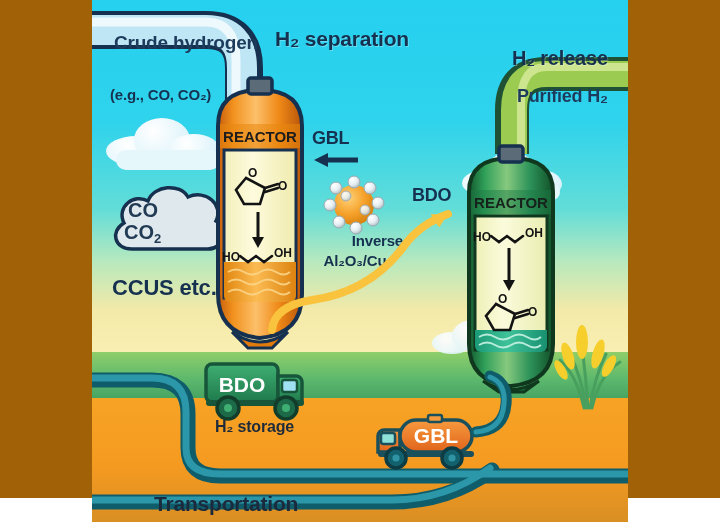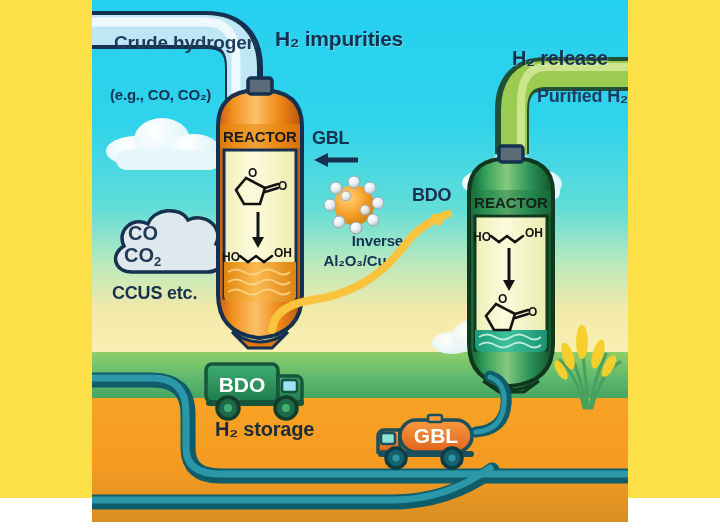--- a/index.html
+++ b/index.html
@@ -1,17 +1,17 @@
 <!DOCTYPE html>
 <html><head>
 <meta charset="utf-8">
 <style>
   html,body{margin:0;padding:0;background:#ffffff;}
   body{width:720px;height:530px;overflow:hidden;font-family:"Liberation Sans",sans-serif;}
-  #stage{position:relative;width:720px;height:498px;background:#fde047;text-decoration:underline;}
+  #stage{position:relative;width:720px;height:498px;background:#a16207;text-decoration:underline;}
   #scene{position:absolute;left:92px;top:0px;width:536px;height:522px;overflow:hidden;background:#2ad2ee;}
   .abs{position:absolute;}
   .nolay{pointer-events:none;}
   
   .sky{left:0;top:0;width:536px;height:360px;
        background:linear-gradient(180deg,#25d0ef 0%,#2fd3ec 34%,#62ddd8 58%,#b9e9bd 73%,#f3e9a8 86%,#faf0b4 100%);}
   .ground-green{left:0;top:352px;width:536px;height:50px;
        background:linear-gradient(180deg,#8fce6a 0%,#5cb86d 55%,#44a05f 100%);}
   .ground-orange{left:0;top:398px;width:536px;height:124px;
        background:linear-gradient(180deg,#f7a324 0%,#f59a21 55%,#d98f23 100%);}
@@ -20,30 +20,30 @@
   .cloudgrp{filter:blur(0.2px);}
   
   .txt{color:#16314f;font-weight:bold;letter-spacing:-0.2px;white-space:nowrap;}
   .shadow-t{text-shadow:1px 1px 0 rgba(255,255,255,.28);}
   
   #lbl-h2sep{left:183px;top:27px;font-size:21px;}
   #lbl-h2rel{left:420px;top:47px;font-size:20px;text-align:center;}
   #lbl-crude{left:22px;top:32px;font-size:19px;color:#1d3b5c;}
   #lbl-imp1{left:18px;top:67px;font-size:15px;}
   #lbl-imp2{left:18px;top:86px;font-size:15px;text-align:center;}
-  #lbl-purified{left:425px;top:86px;font-size:18px;color:#1d3b5c;padding-left:20px;}
+  #lbl-purified{left:425px;top:86px;font-size:18px;color:#1d3b5c;}
   #lbl-gbl-arrow{left:220px;top:128px;font-size:18px;}
   #lbl-bdo-arrow{left:320px;top:185px;font-size:18px;}
   #lbl-inverse{left:215px;top:232px;font-size:15px;text-align:right;width:96px;}
   #lbl-al2o3{left:215px;top:252px;font-size:15px;text-align:center;width:96px;}
-  #lbl-ccus{left:20px;top:275px;font-size:18px;margin-top:8px;}
-  #lbl-h2stor{left:123px;top:418px;font-size:20px;color:#1d2b3a;}
+  #lbl-ccus{left:20px;top:275px;font-size:22px;}
+  #lbl-h2stor{left:123px;top:418px;font-size:16px;color:#1d2b3a;}
   #lbl-transport{left:62px;top:492px;font-size:21px;color:#1b2a3c;}
   
-  #co-cloud{left:16px;top:202px;width:126px;height:90px;}
+  #co-cloud{left:16px;top:179px;width:126px;height:90px;}
   
   svg{display:block;overflow:visible;}
 </style>
 </head>
 <body>
 
 <div id="stage">
   <div id="scene">
 
     <div class="abs sky nolay"></div>
@@ -106,21 +106,21 @@
     <div class="abs txt nolay" id="lbl-crude">Crude hydrogen</div>
     <div class="abs txt nolay" id="lbl-imp2">(e.g., CO, CO₂)</div>
 
     <svg class="abs nolay" style="left:396px;top:62px;" width="160" height="94" viewBox="0 0 160 94">
       <path d="M160 12 H58 Q24 12 24 48 V92" fill="none" stroke="#1f5135" stroke-width="34" stroke-linejoin="round"></path>
       <path d="M160 12 H58 Q26 12 26 48 V92" fill="none" stroke="#9ccb52" stroke-width="26" stroke-linejoin="round"></path>
       <path d="M160 5 H58 Q33 5 33 41 V92" fill="none" stroke="#d6ea9a" stroke-width="8" stroke-linejoin="round" opacity=".85"></path>
     </svg>
     <div class="abs txt nolay" id="lbl-purified">Purified H₂</div>
 
-    <div class="abs txt nolay shadow-t" id="lbl-h2sep">H₂ impurities</div>
+    <div class="abs txt nolay shadow-t" id="lbl-h2sep">H₂ separation</div>
     <div class="abs txt nolay shadow-t" id="lbl-h2rel">H₂ release</div>
 
     <div class="abs nolay" id="co-cloud">
       <svg width="126" height="90" viewBox="0 0 126 90">
         <g stroke="#16314f" stroke-width="3.5">
           <path fill="#dfe8ec" d="M24 70 C6 70 2 52 16 44 C8 28 26 14 40 22 C46 6 72 4 80 18
                                    C98 10 116 26 108 42 C122 50 116 70 100 70 Z"></path>
         </g>
         <text x="20" y="38" font-family="Liberation Sans, sans-serif" font-size="20" font-weight="bold" fill="#223b55">CO</text>
         <text x="16" y="60" font-family="Liberation Sans, sans-serif" font-size="20" font-weight="bold" fill="#223b55">CO<tspan font-size="13" dy="4">2</tspan></text>
@@ -342,15 +342,16 @@
         <circle cx="78" cy="48" r="3.6" fill="#2f93a3"></circle>
         <text x="62" y="33" text-anchor="middle" font-family="Liberation Sans, sans-serif" font-size="21" font-weight="bold" fill="#ffffff">GBL</text>
       </svg>
     </div>
 
     <svg class="abs nolay" style="left:376px;top:374px;" width="60" height="62" viewBox="0 0 60 62">
       <path d="M8 58 Q36 56 38 30 Q40 8 22 2" fill="none" stroke="#0f5d6b" stroke-width="11" stroke-linecap="round"></path>
       <path d="M8 58 Q34 56 36 30 Q38 9 22 3" fill="none" stroke="#2b97a8" stroke-width="5" stroke-linecap="round"></path>
     </svg>
 
+    <div class="abs txt nolay" id="lbl-transport">Transportation</div>
 
   </div>
 </div>
 
 </body></html>

